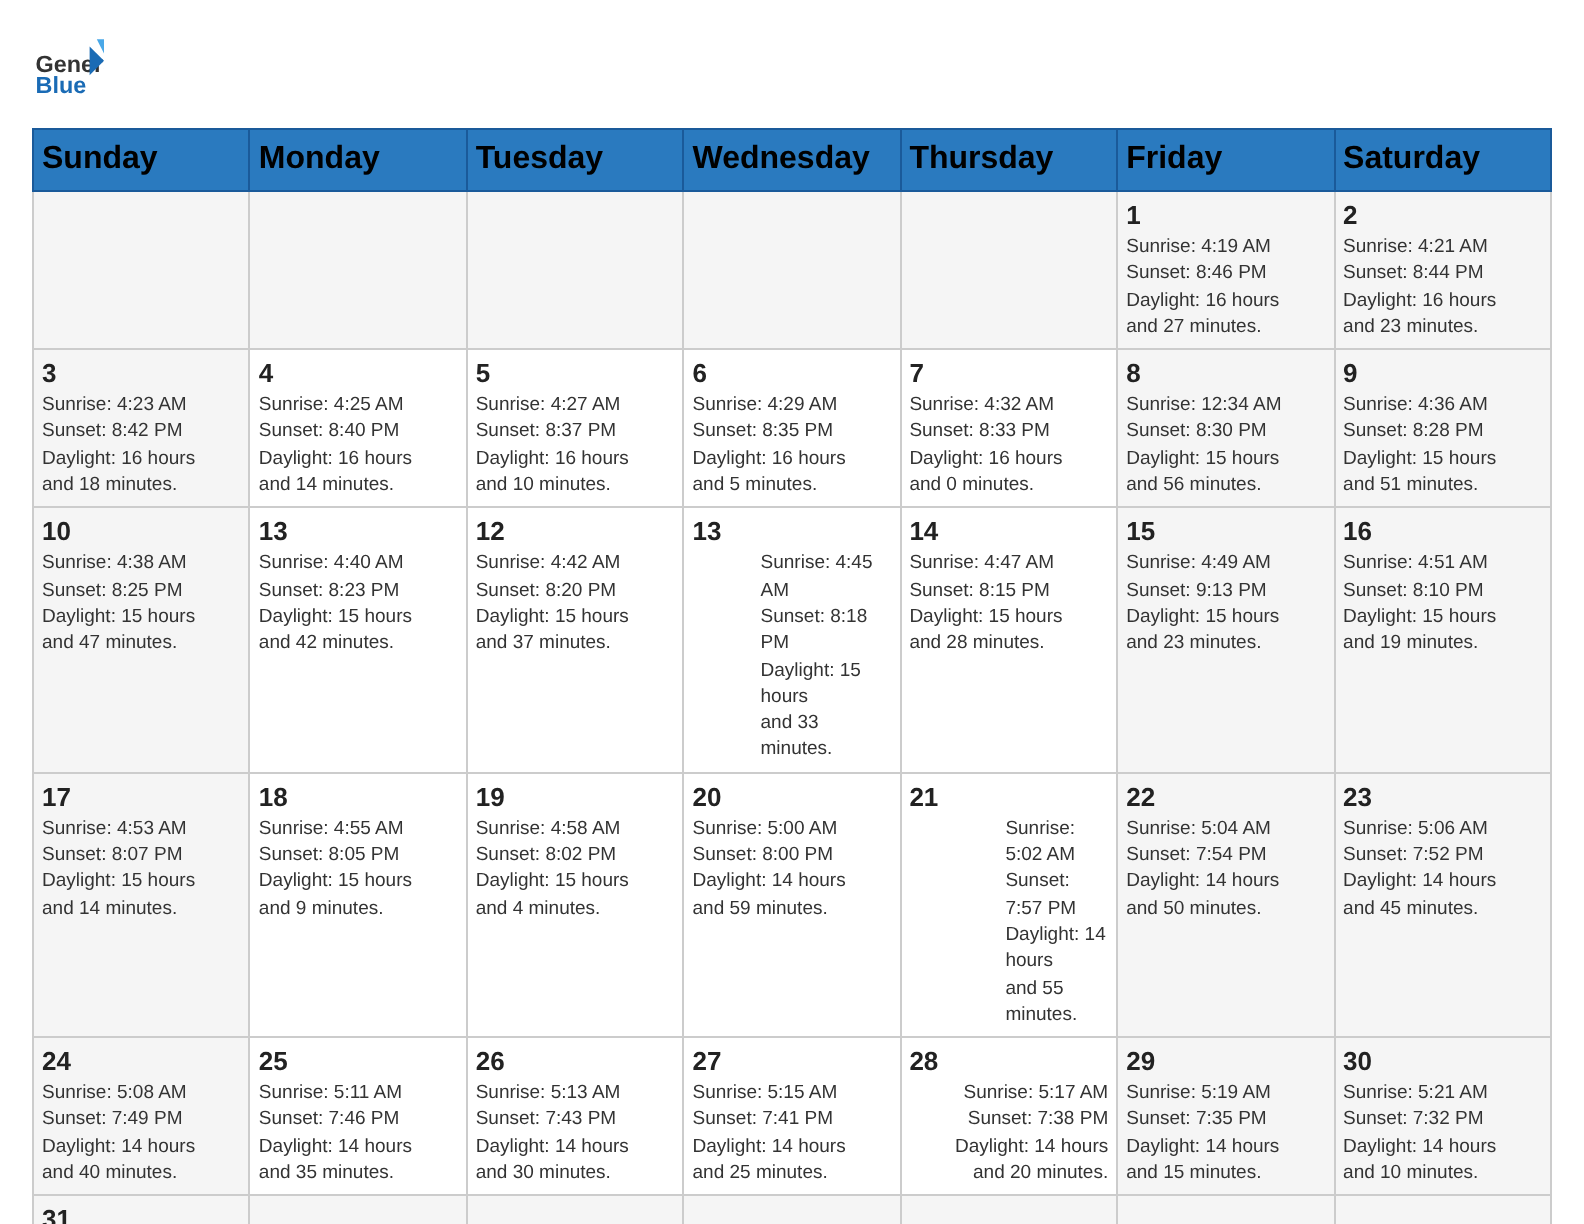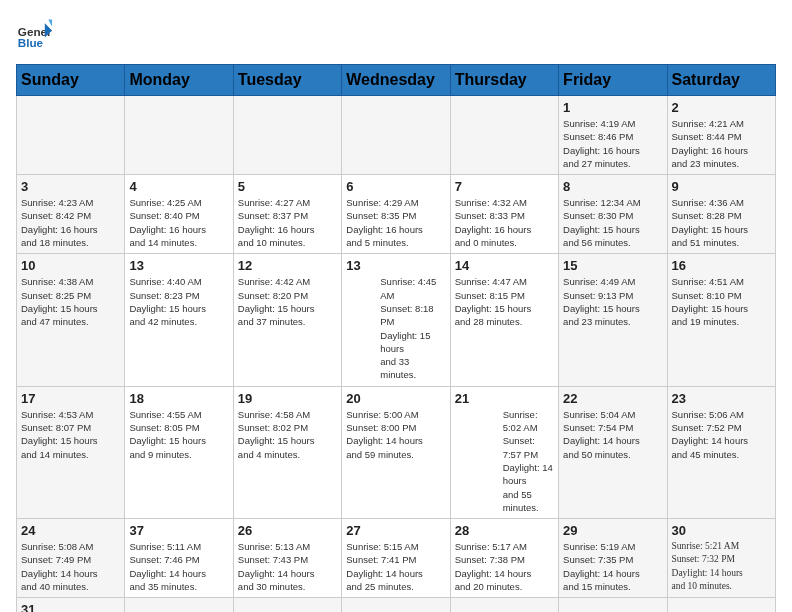--- a/index.html
+++ b/index.html
@@ -287,21 +287,21 @@
       </tr>
       <tr>
         <td class="weekend">
           <span class="day-number">24</span>
           <div class="day-info" style="white-space: pre-line;">Sunrise: 5:08 AM
 Sunset: 7:49 PM
 Daylight: 14 hours
 and 40 minutes.</div>
         </td>
         <td>
-          <span class="day-number">37</span>
+          <span class="day-number">25</span>
           <div class="day-info" style="white-space: pre-line;">Sunrise: 5:11 AM
 Sunset: 7:46 PM
 Daylight: 14 hours
 and 35 minutes.</div>
         </td>
         <td>
           <span class="day-number">26</span>
           <div class="day-info" style="white-space: pre-line;">Sunrise: 5:13 AM
 Sunset: 7:43 PM
 Daylight: 14 hours
@@ -309,35 +309,35 @@
         </td>
         <td>
           <span class="day-number">27</span>
           <div class="day-info" style="white-space: pre-line;">Sunrise: 5:15 AM
 Sunset: 7:41 PM
 Daylight: 14 hours
 and 25 minutes.</div>
         </td>
         <td>
           <span class="day-number">28</span>
-          <div class="day-info" style="white-space: pre-line;">Sunrise: 5:17 AM
+          <div class="day-info" style="white-space: pre-line; text-align: right;">Sunrise: 5:17 AM
 Sunset: 7:38 PM
 Daylight: 14 hours
 and 20 minutes.</div>
         </td>
         <td class="weekend">
           <span class="day-number">29</span>
           <div class="day-info" style="white-space: pre-line;">Sunrise: 5:19 AM
 Sunset: 7:35 PM
 Daylight: 14 hours
 and 15 minutes.</div>
         </td>
         <td class="weekend">
           <span class="day-number">30</span>
-          <div class="day-info" style="white-space: pre-line; font-family: Liberation Serif, serif;">Sunrise: 5:21 AM
+          <div class="day-info" style="white-space: pre-line;">Sunrise: 5:21 AM
 Sunset: 7:32 PM
 Daylight: 14 hours
 and 10 minutes.</div>
         </td>
       </tr>
       <tr>
         <td class="weekend">
           <span class="day-number">31</span>
           <div class="day-info" style="white-space: pre-line;">Sunrise: 5:24 AM
 Sunset: 7:30 PM

